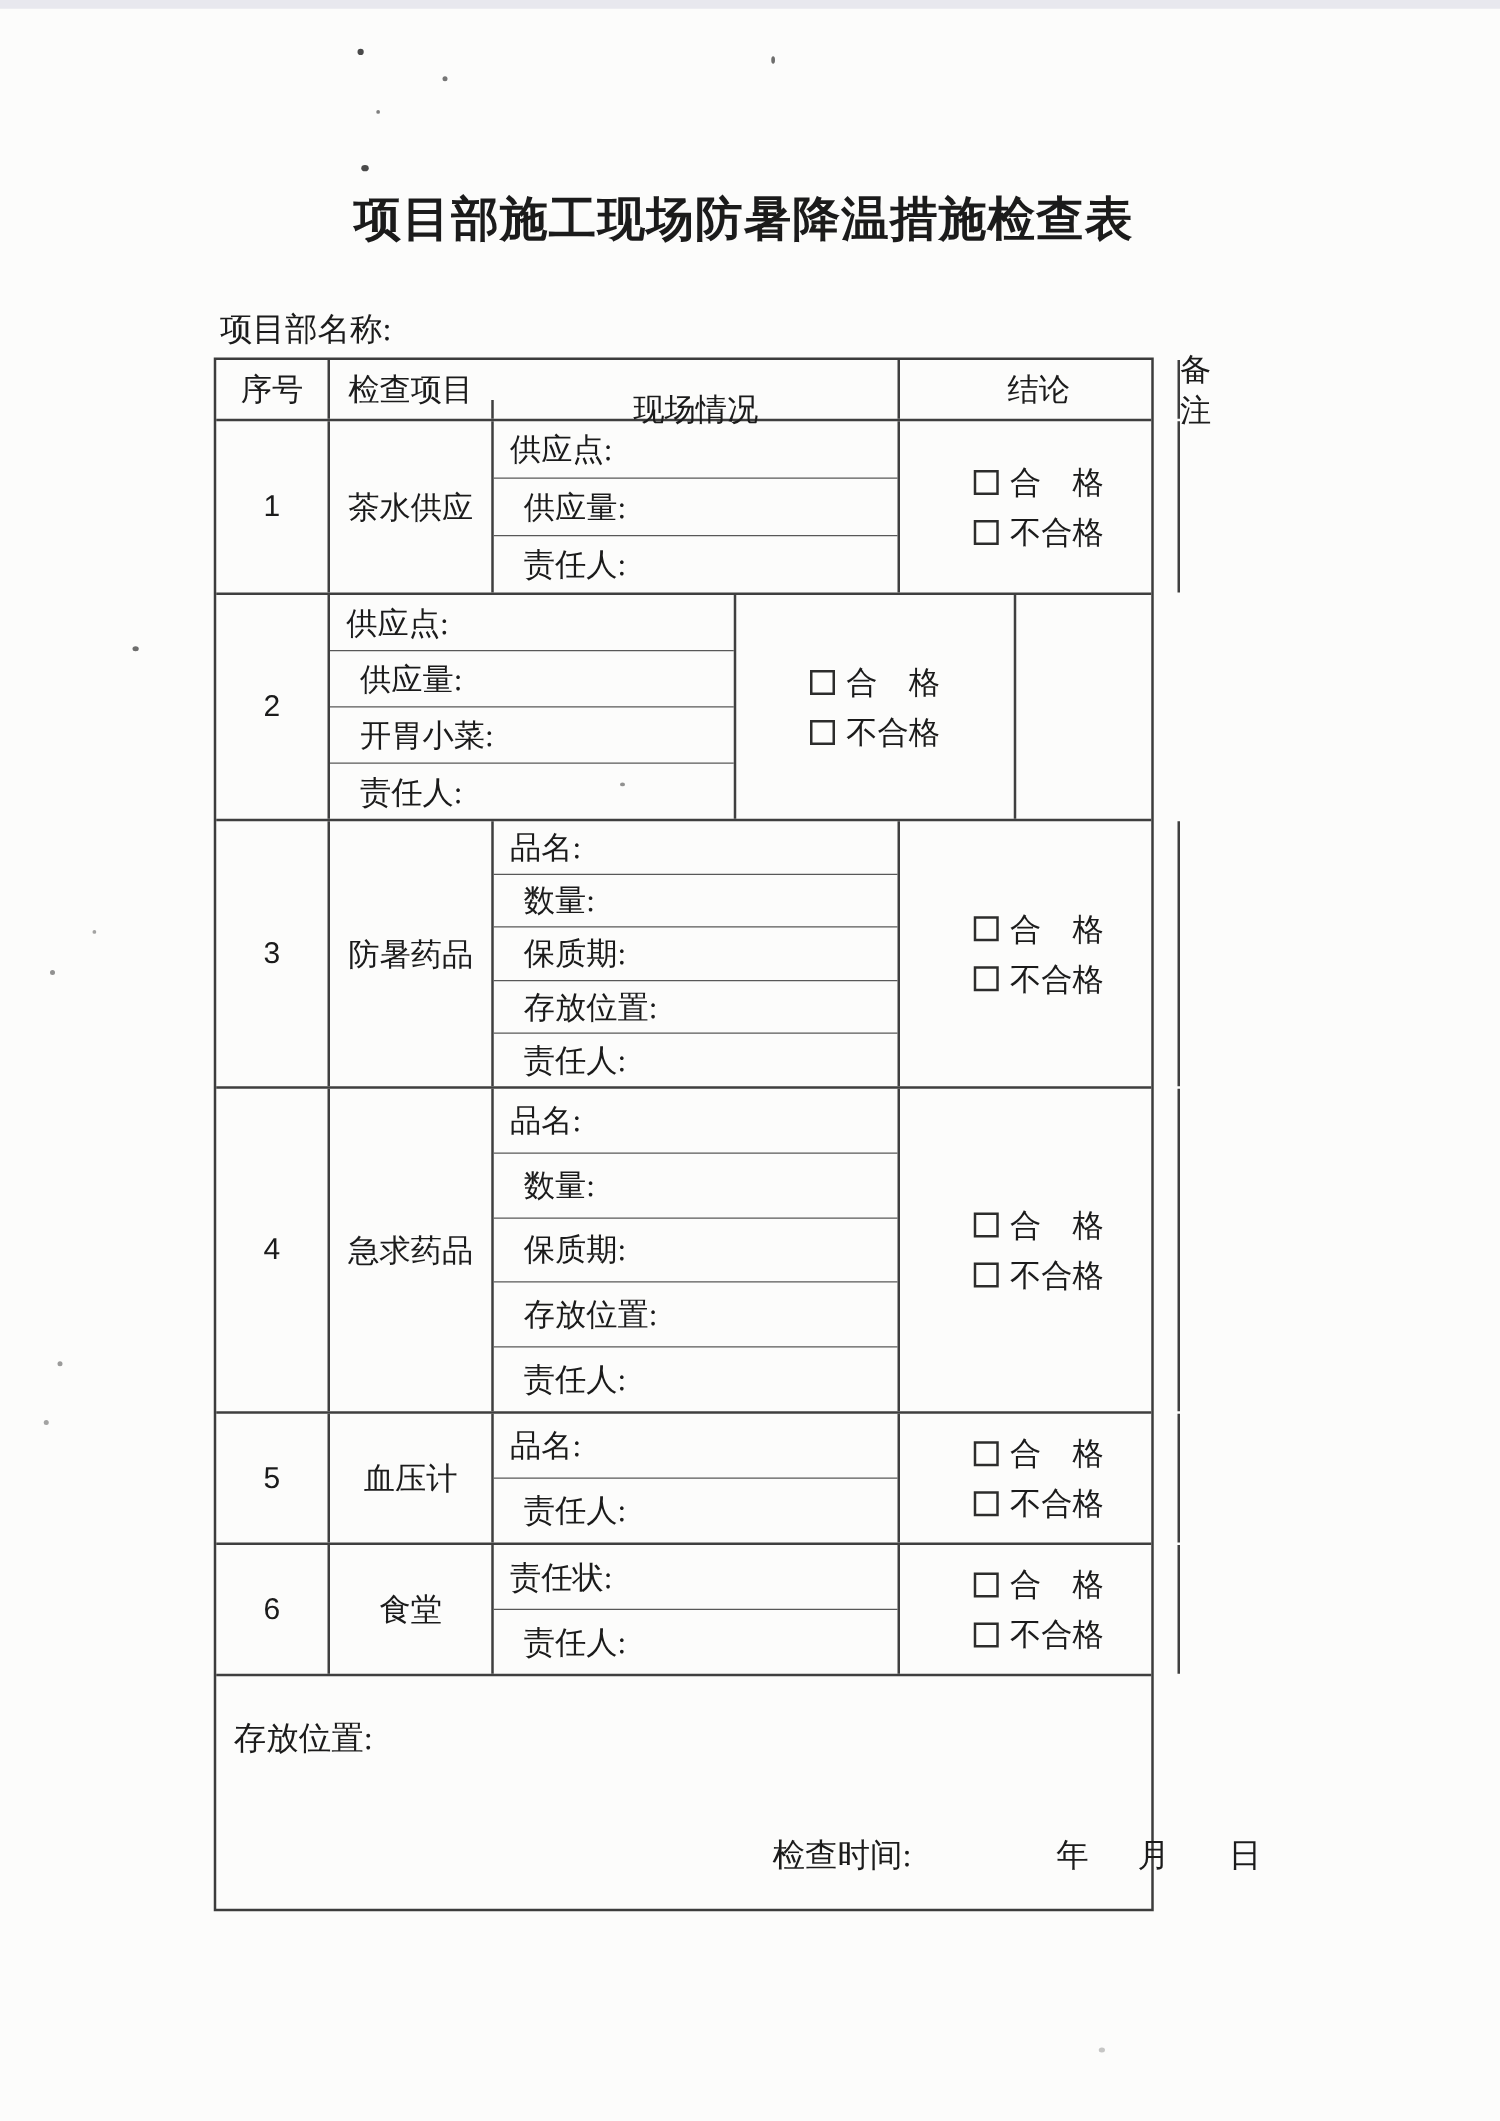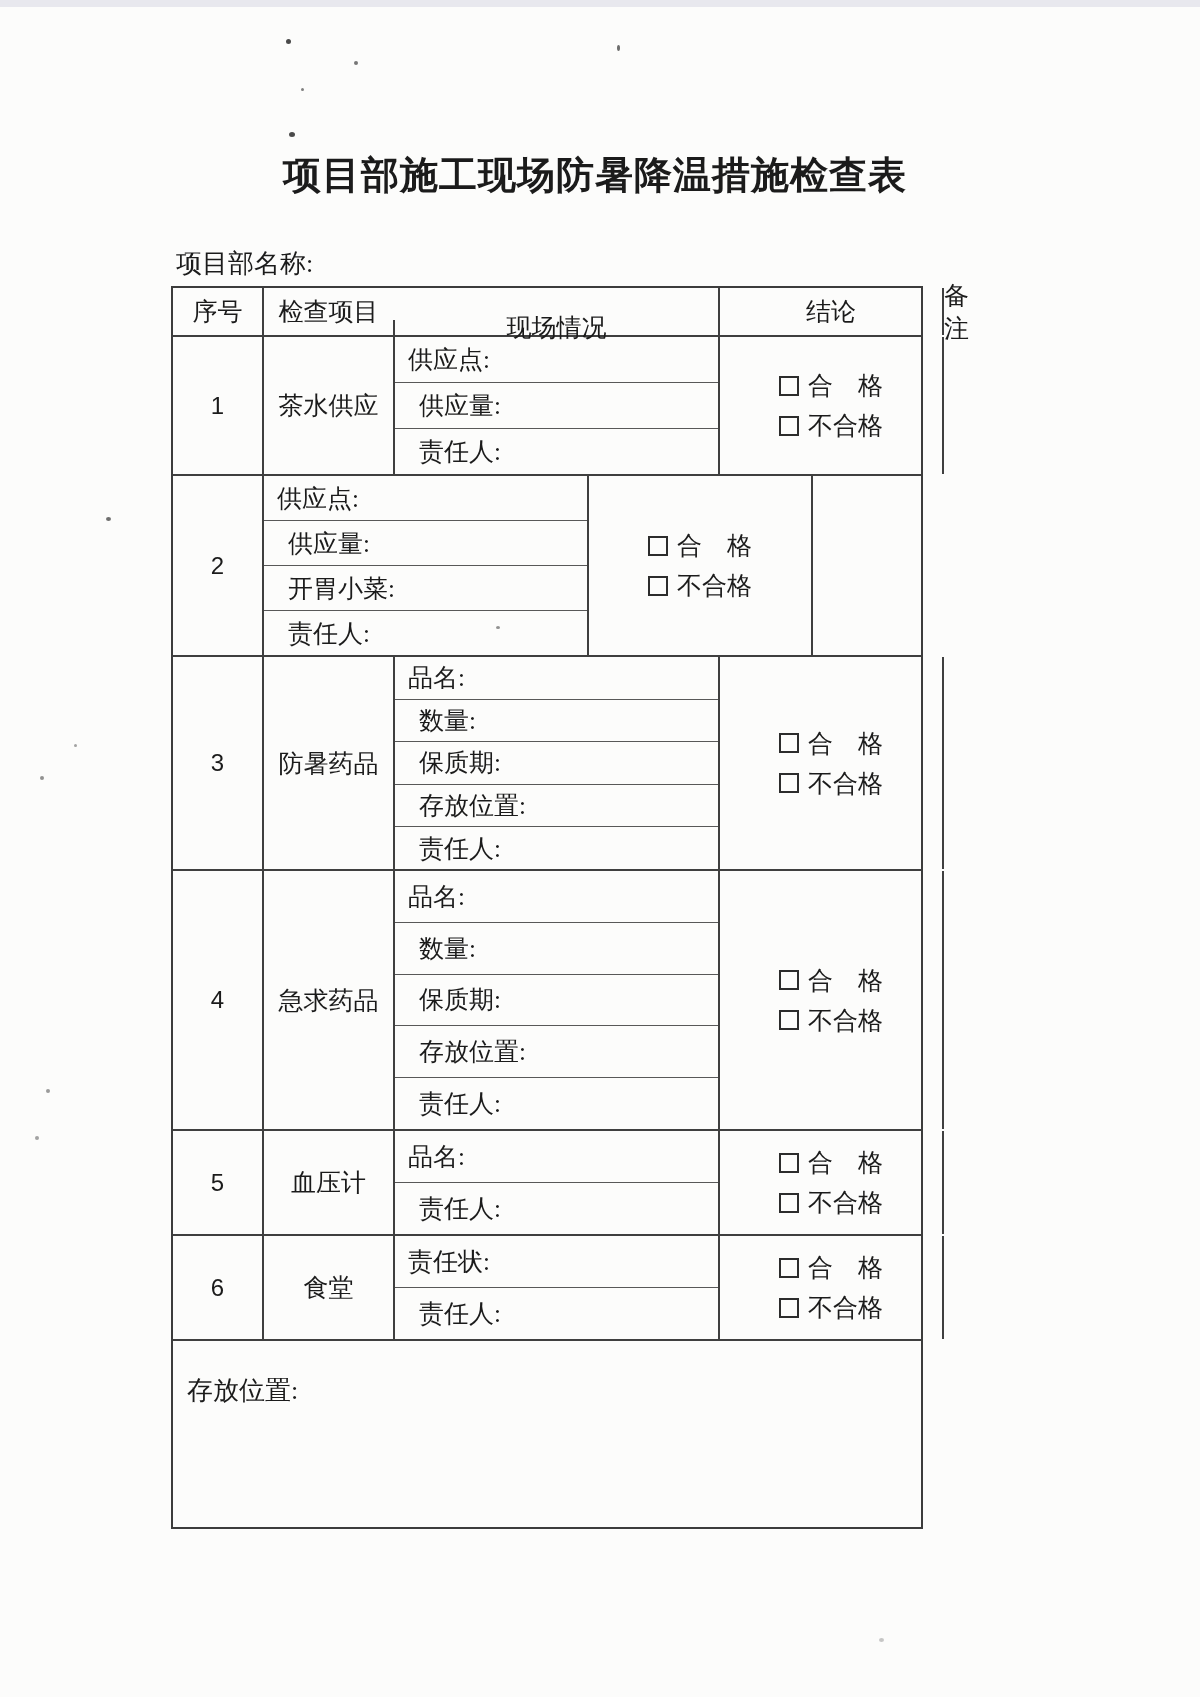--- a/index.html
+++ b/index.html
@@ -216,15 +216,21 @@
           <span class="box"></span>
           <span>不合格</span>
         </div>
       </div>
     </div>
     <div class="cell c5 cb"></div>
   </div>
 
   <div class="tfoot">
     <div class="inspectors">存放位置:</div>
+    <div class="timeline">
+      <span class="t-label">检查时间:</span>
+      <span class="t-year">年</span>
+      <span class="t-month">月</span>
+      <span class="t-day">日</span>
+    </div>
   </div>
 
 </div>
 
 </body></html>

